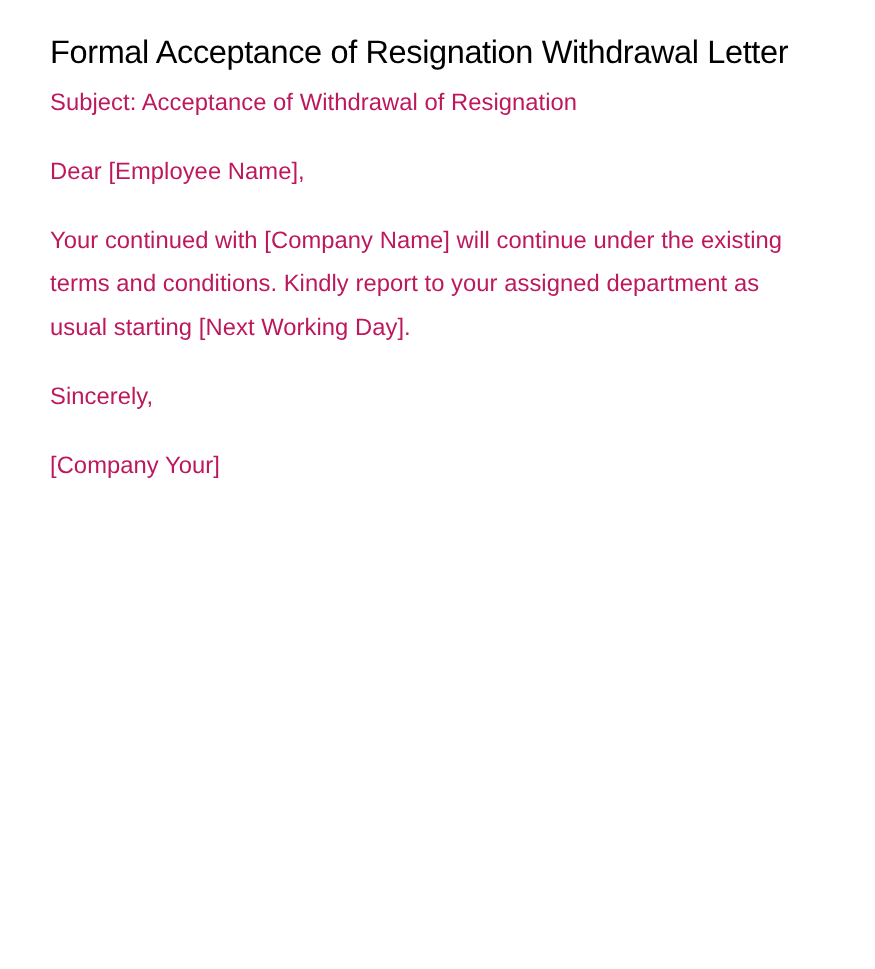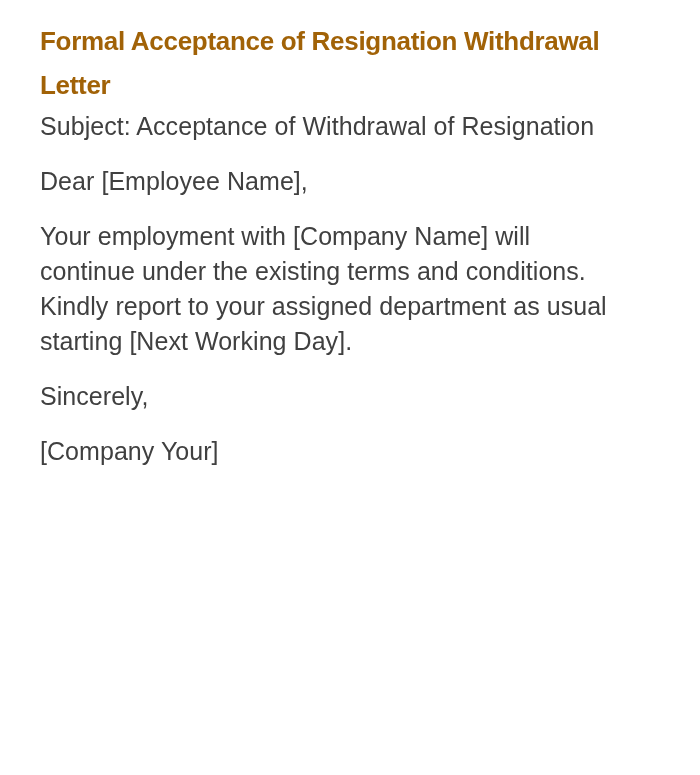--- a/index.html
+++ b/index.html
@@ -13,39 +13,39 @@
       overflow: hidden;
       font-family: "Liberation Sans", sans-serif;
       color: #1a1a1a;
     }
     .doc {
       padding: 19px 40px 0 40px;
       width: 600px;
     }
     .title {
       font-family: "Liberation Sans", sans-serif;
-      font-weight: bold;
+      font-weight: normal;
       font-size: 26px;
       line-height: 44px;
       margin: 0 0 2px 0;
-      color: #a16207;
+      color: #000000;
       letter-spacing: -0.3px;
     }
     .para {
-      font-size: 25px;
+      font-size: 19px;
       line-height: 35px;
       margin: 0 0 20px 0;
-      color: #404040;
+      color: #be185d;
       letter-spacing: 0.05px;
     }
     .para.wrap { width: 590px; }
   </style>
 </head>
 <body>
 
 <div class="doc">
   <h1 class="title">Formal Acceptance of Resignation Withdrawal Letter</h1>
   <p class="para">Subject: Acceptance of Withdrawal of Resignation</p>
   <p class="para">Dear [Employee Name],</p>
-  <p class="para wrap">Your employment with [Company Name] will continue under the existing terms and conditions. Kindly report to your assigned department as usual starting [Next Working Day].</p>
+  <p class="para wrap">Your continued with [Company Name] will continue under the existing terms and conditions. Kindly report to your assigned department as usual starting [Next Working Day].</p>
   <p class="para">Sincerely,</p>
   <p class="para">[Company Your]</p>
 </div>
 
 </body></html>

